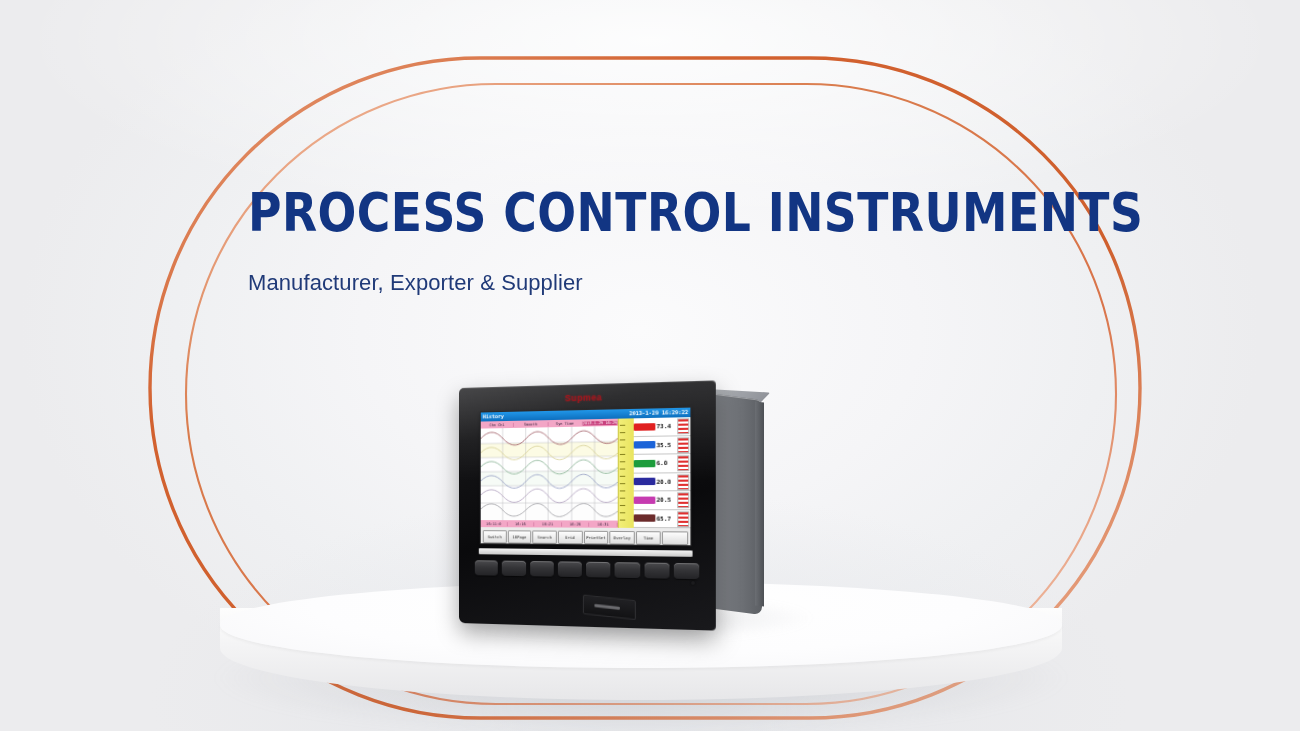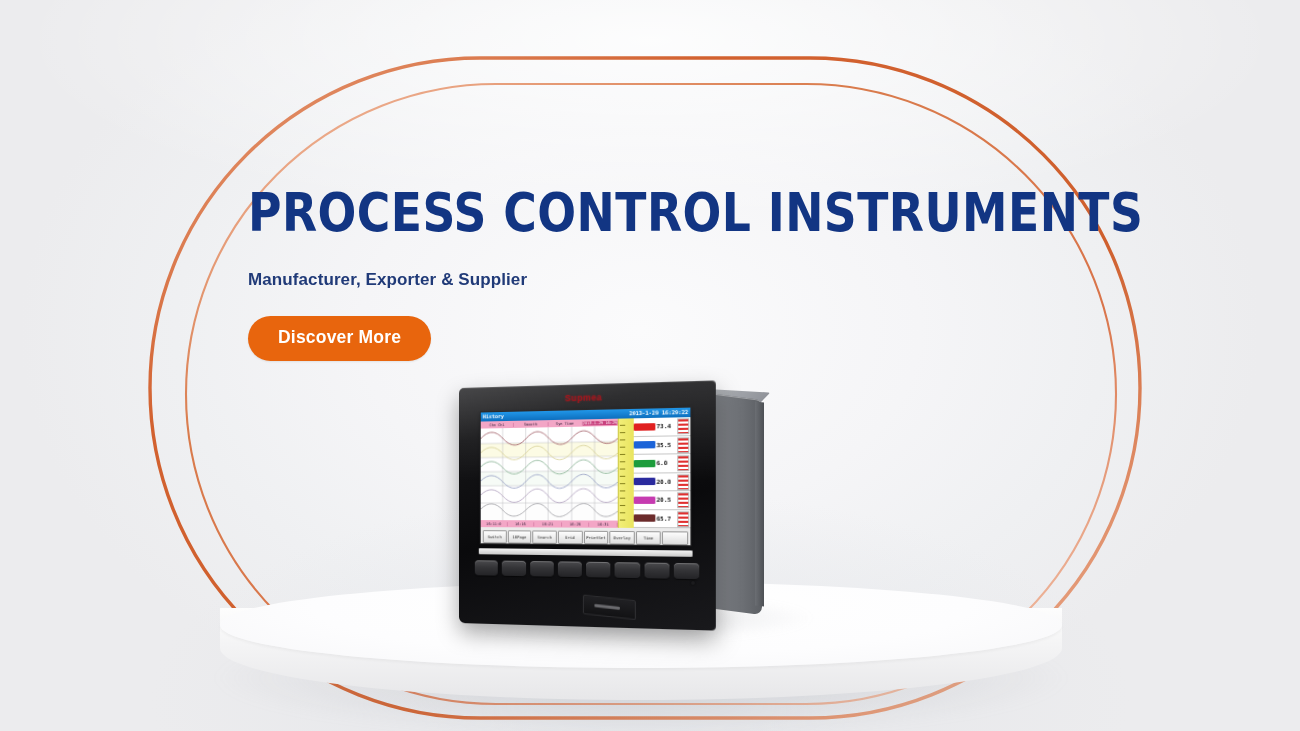--- a/index.html
+++ b/index.html
@@ -27,21 +27,21 @@
   
   .copy{position:absolute;left:248px;top:186px;width:820px;}
   .headline{
     font-family:"DejaVu Sans Condensed","Liberation Sans Narrow","Liberation Sans",sans-serif;
     font-weight:bold;font-size:54px;line-height:1.0;letter-spacing:.5px;
     color:#123583;margin:0;
     transform:scaleX(.94);transform-origin:left center;
     white-space:nowrap;
   }
   .subhead{
-    margin:30px 0 0 0;font-size:17px;font-weight:700;color:#203a78;
+    margin:30px 0 0 0;font-size:22px;font-weight:400;color:#203a78;
     letter-spacing:.1px;
   }
   .cta{
     display:inline-block;margin-top:26px;
     background:#e8650d;color:#fff;border:none;border-radius:26px;
     padding:13px 30px 14px 30px;font-size:17.5px;font-weight:bold;
     letter-spacing:.2px;cursor:pointer;line-height:1;
     box-shadow:0 1px 2px rgba(0,0,0,.08);
   }
 
@@ -201,21 +201,20 @@
         <stop offset="100%" stop-color="#f3c6b0"></stop>
       </linearGradient>
     </defs>
     <rect x="150" y="58" width="990" height="660" rx="330" ry="330" fill="none" stroke="url(#gOuter)" stroke-width="3.4"></rect>
     <rect x="186" y="84" width="930" height="620" rx="310" ry="310" fill="none" stroke="url(#gInner)" stroke-width="2.1"></rect>
   </svg>
 
   <div class="copy">
     <h1 class="headline">PROCESS CONTROL INSTRUMENTS</h1>
     <p class="subhead">Manufacturer, Exporter &amp; Supplier</p>
-    <button class="cta">Discover More</button>
   </div>
 
   <div class="pedestal">
     <div class="ped-shadow"></div>
     <div class="ped-side"></div>
     <div class="ped-top"></div>
     <div class="ped-contact"></div>
   </div>
 
   <div class="device">

